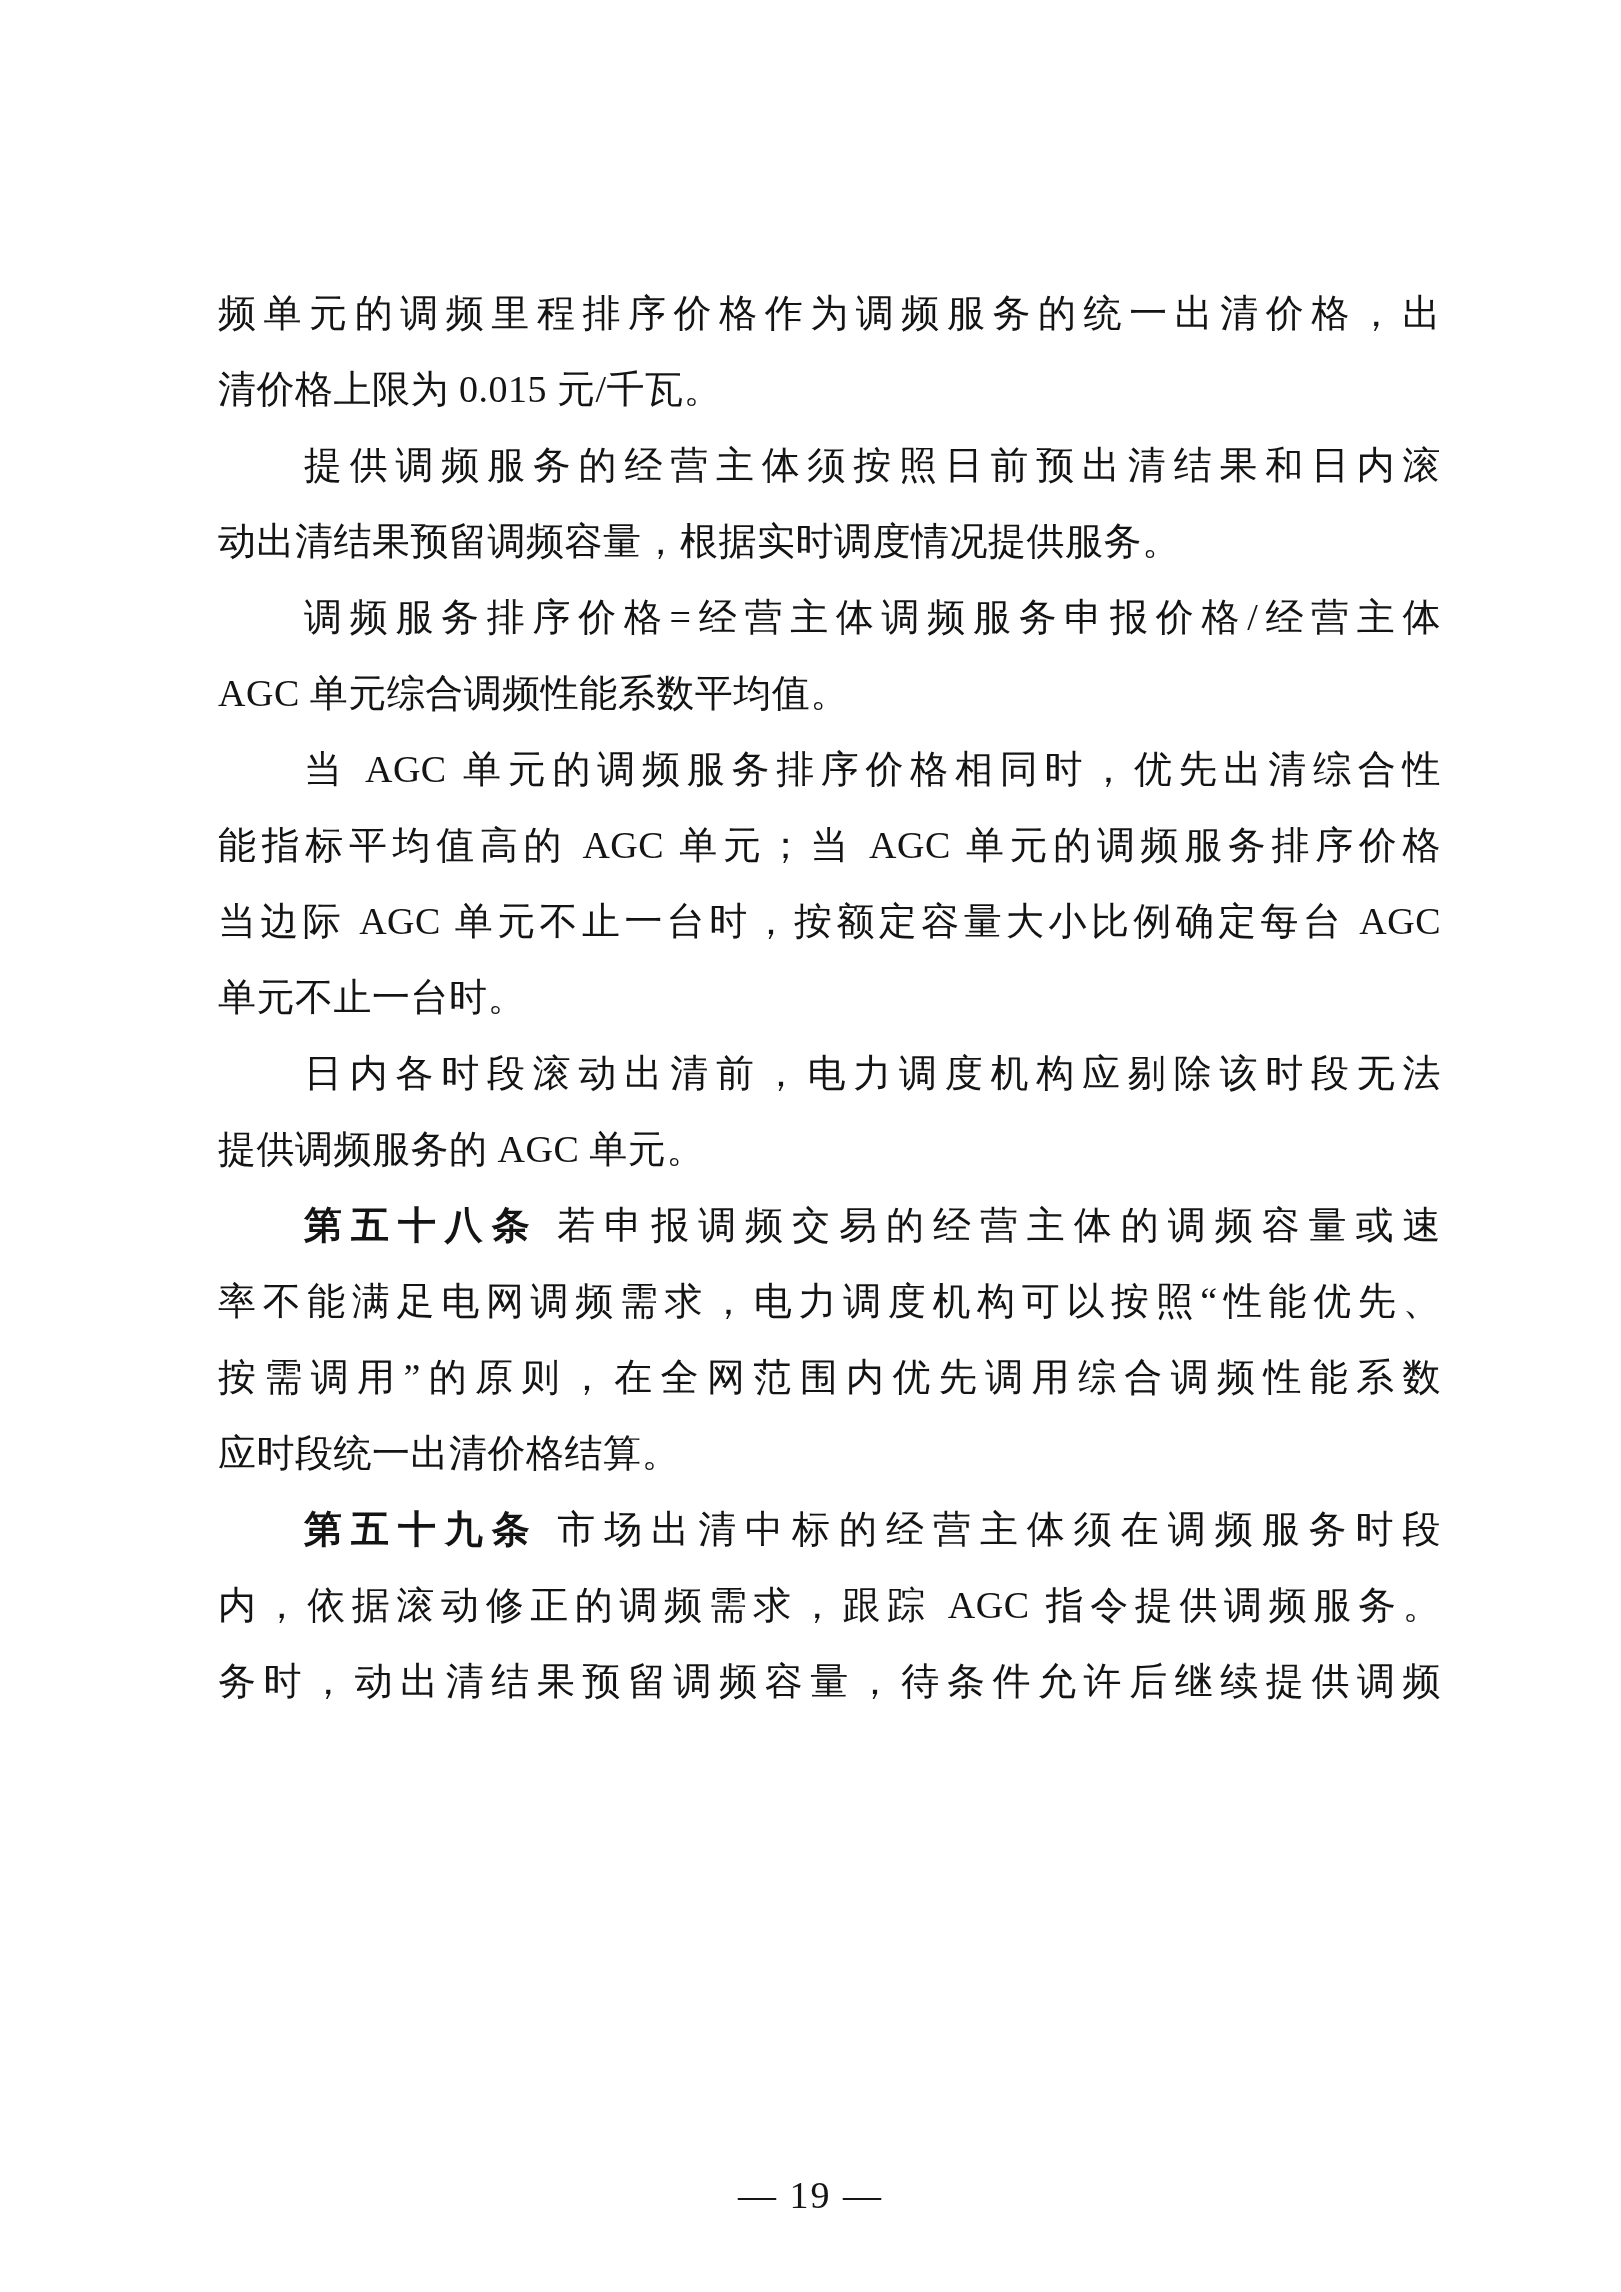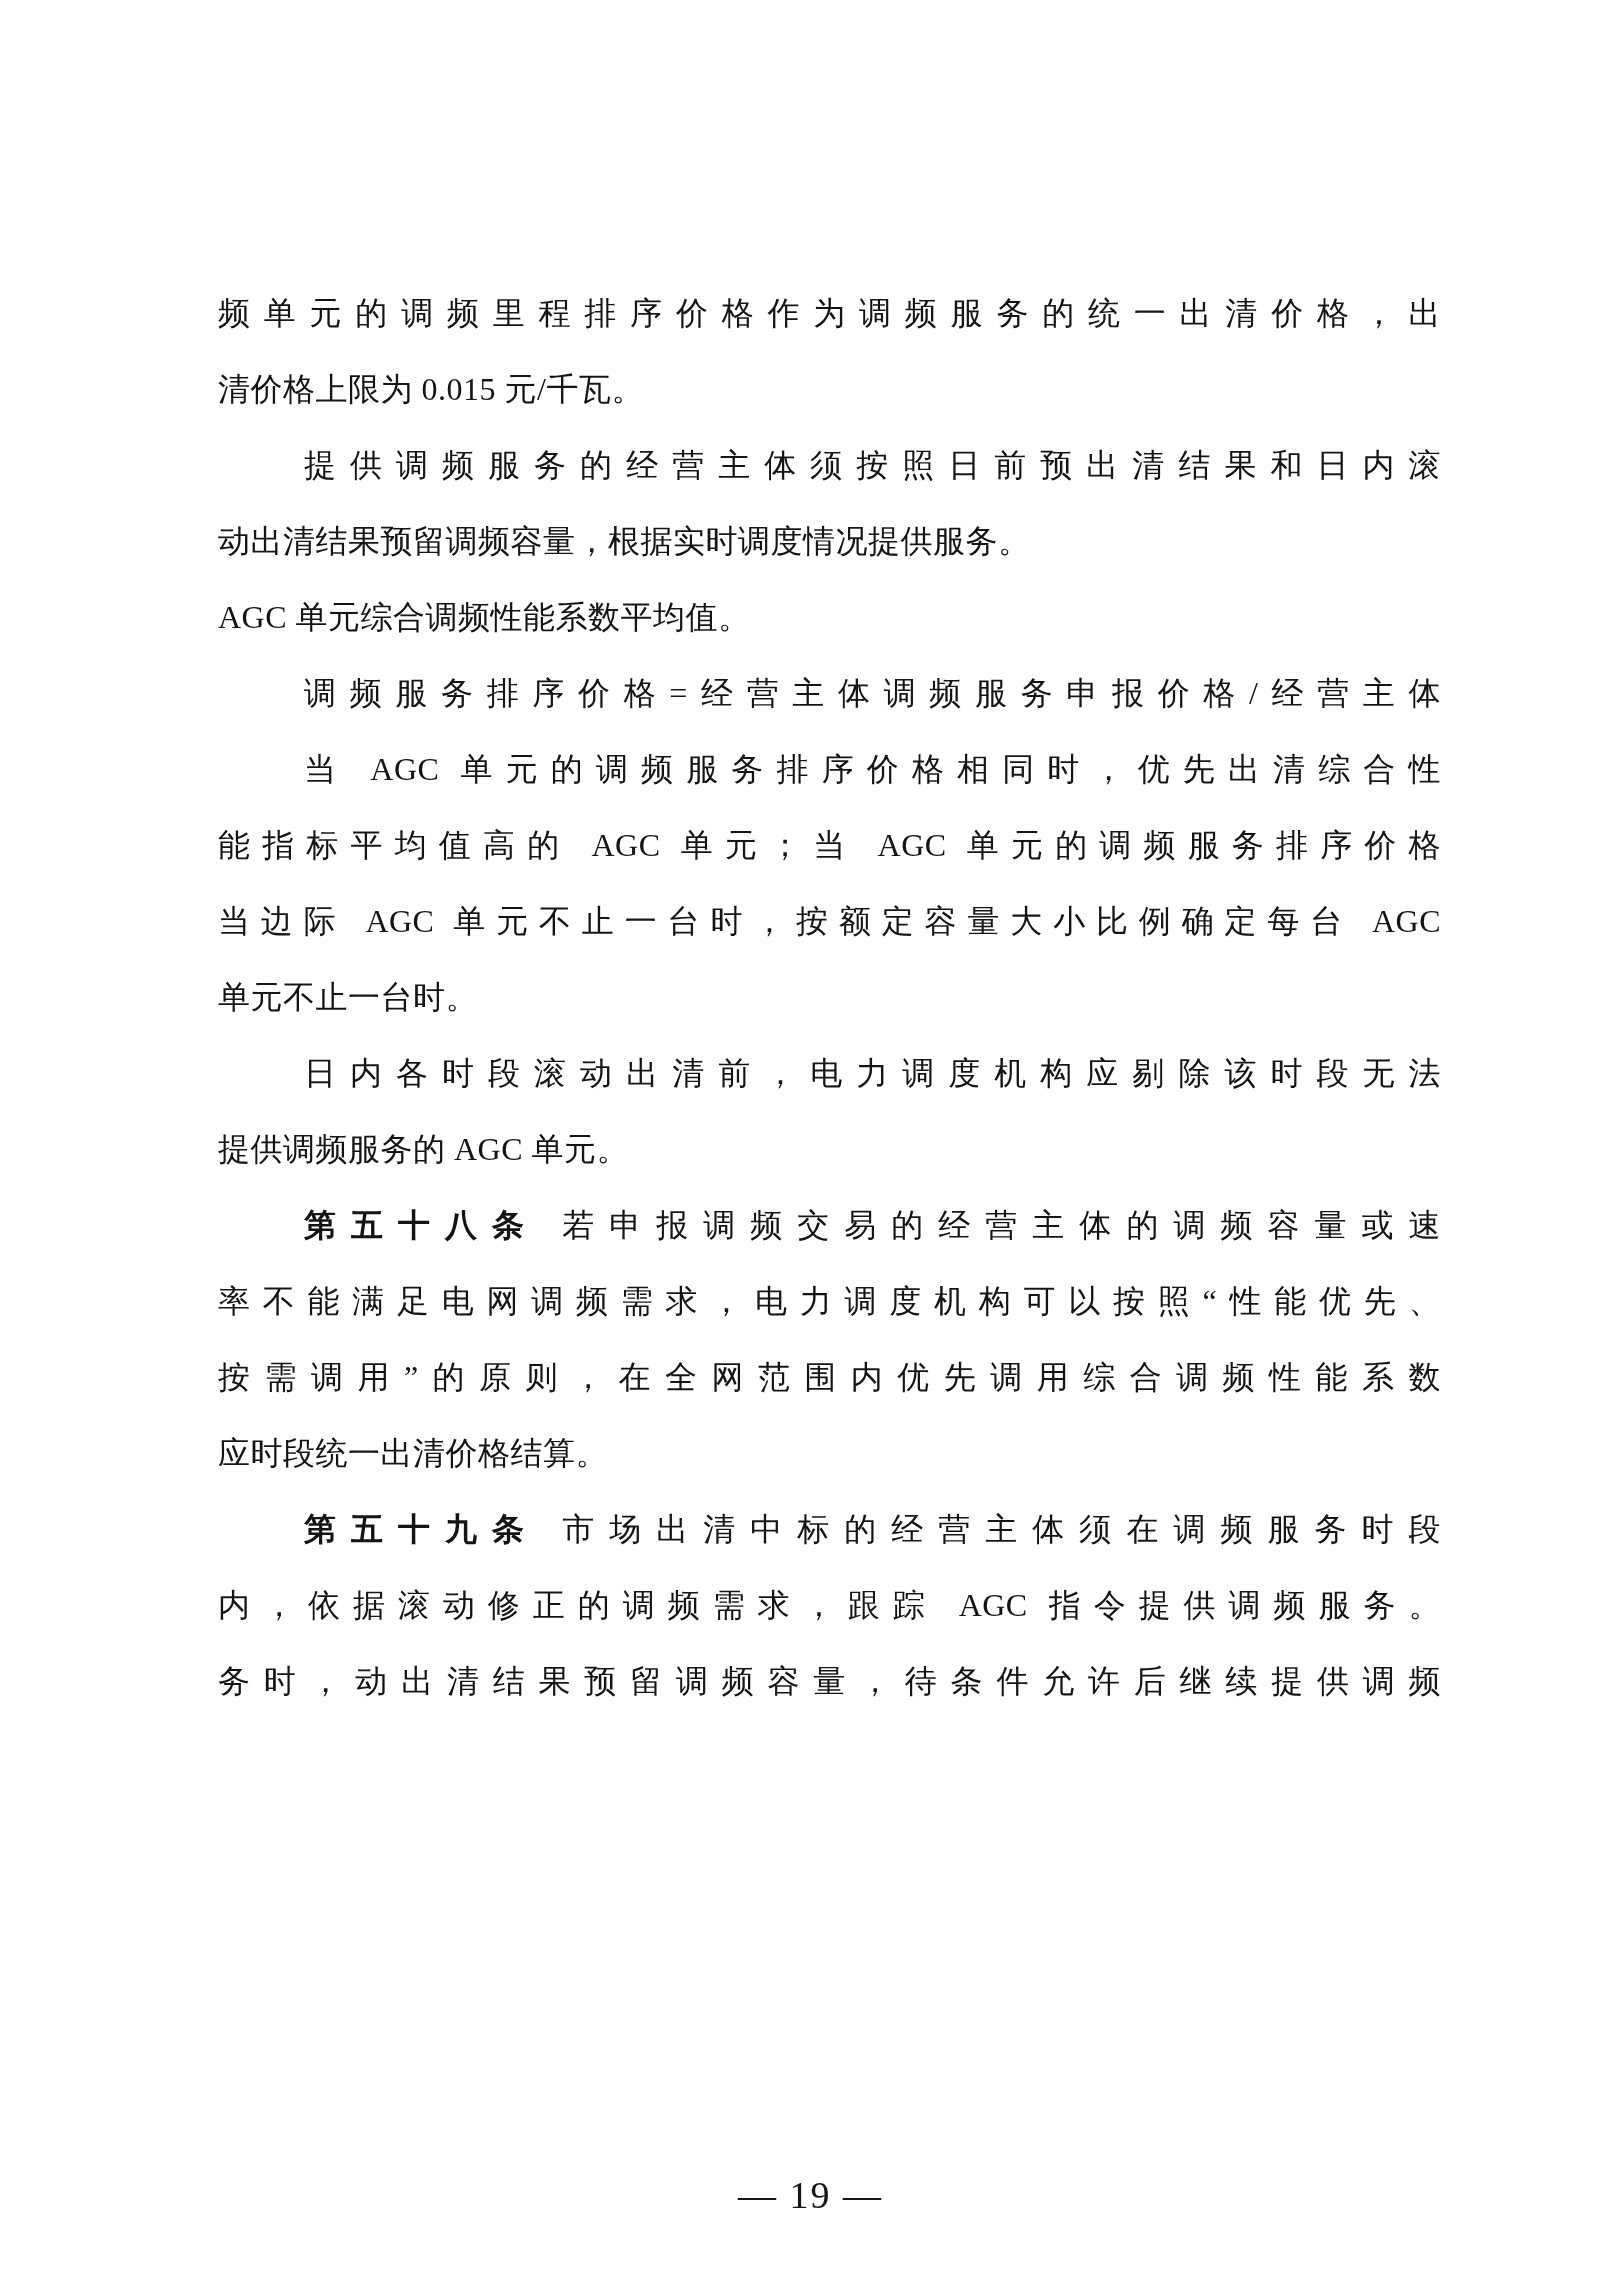--- a/index.html
+++ b/index.html
@@ -15,21 +15,21 @@
     background: #ffffff;
     overflow: hidden;
     font-family: "Liberation Serif", "DejaVu Serif", serif;
     color: #141414;
   }
   .body-text {
     position: absolute;
     left: 218px;
     top: 275px;
     width: 1223px;
-    font-size: 32px;
+    font-size: 38px;
     line-height: 76px;
     letter-spacing: 0.5px;
   }
   .line {
     white-space: nowrap;
     text-align: justify;
     text-align-last: justify;
   }
   .line.no-justify {
     text-align-last: left;
@@ -55,22 +55,22 @@
 </style>
 </head>
 <body>
 
 <div class="page">
   <div class="body-text" id="document-body">
       <div class="line">频单元的调频里程排序价格作为调频服务的统一出清价格，出</div>
       <div class="line no-justify">清价格上限为 0.015 元/千瓦。</div>
       <div class="line indent">提供调频服务的经营主体须按照日前预出清结果和日内滚</div>
       <div class="line no-justify">动出清结果预留调频容量，根据实时调度情况提供服务。</div>
+      <div class="line indent">调频服务排序价格=经营主体调频服务申报价格/经营主体</div>
       <div class="line no-justify">AGC 单元综合调频性能系数平均值。</div>
-      <div class="line indent">调频服务排序价格=经营主体调频服务申报价格/经营主体</div>
       <div class="line indent">当 AGC 单元的调频服务排序价格相同时，优先出清综合性</div>
       <div class="line">能指标平均值高的 AGC 单元；当 AGC 单元的调频服务排序价格</div>
       <div class="line">当边际 AGC 单元不止一台时，按额定容量大小比例确定每台 AGC</div>
       <div class="line no-justify">单元不止一台时。</div>
       <div class="line indent">日内各时段滚动出清前，电力调度机构应剔除该时段无法</div>
       <div class="line no-justify">提供调频服务的 AGC 单元。</div>
       <div class="line indent"><span class="lead">第五十八条</span> 若申报调频交易的经营主体的调频容量或速</div>
       <div class="line">率不能满足电网调频需求，电力调度机构可以按照“性能优先、</div>
       <div class="line">按需调用”的原则，在全网范围内优先调用综合调频性能系数</div>
       <div class="line no-justify">应时段统一出清价格结算。</div>

